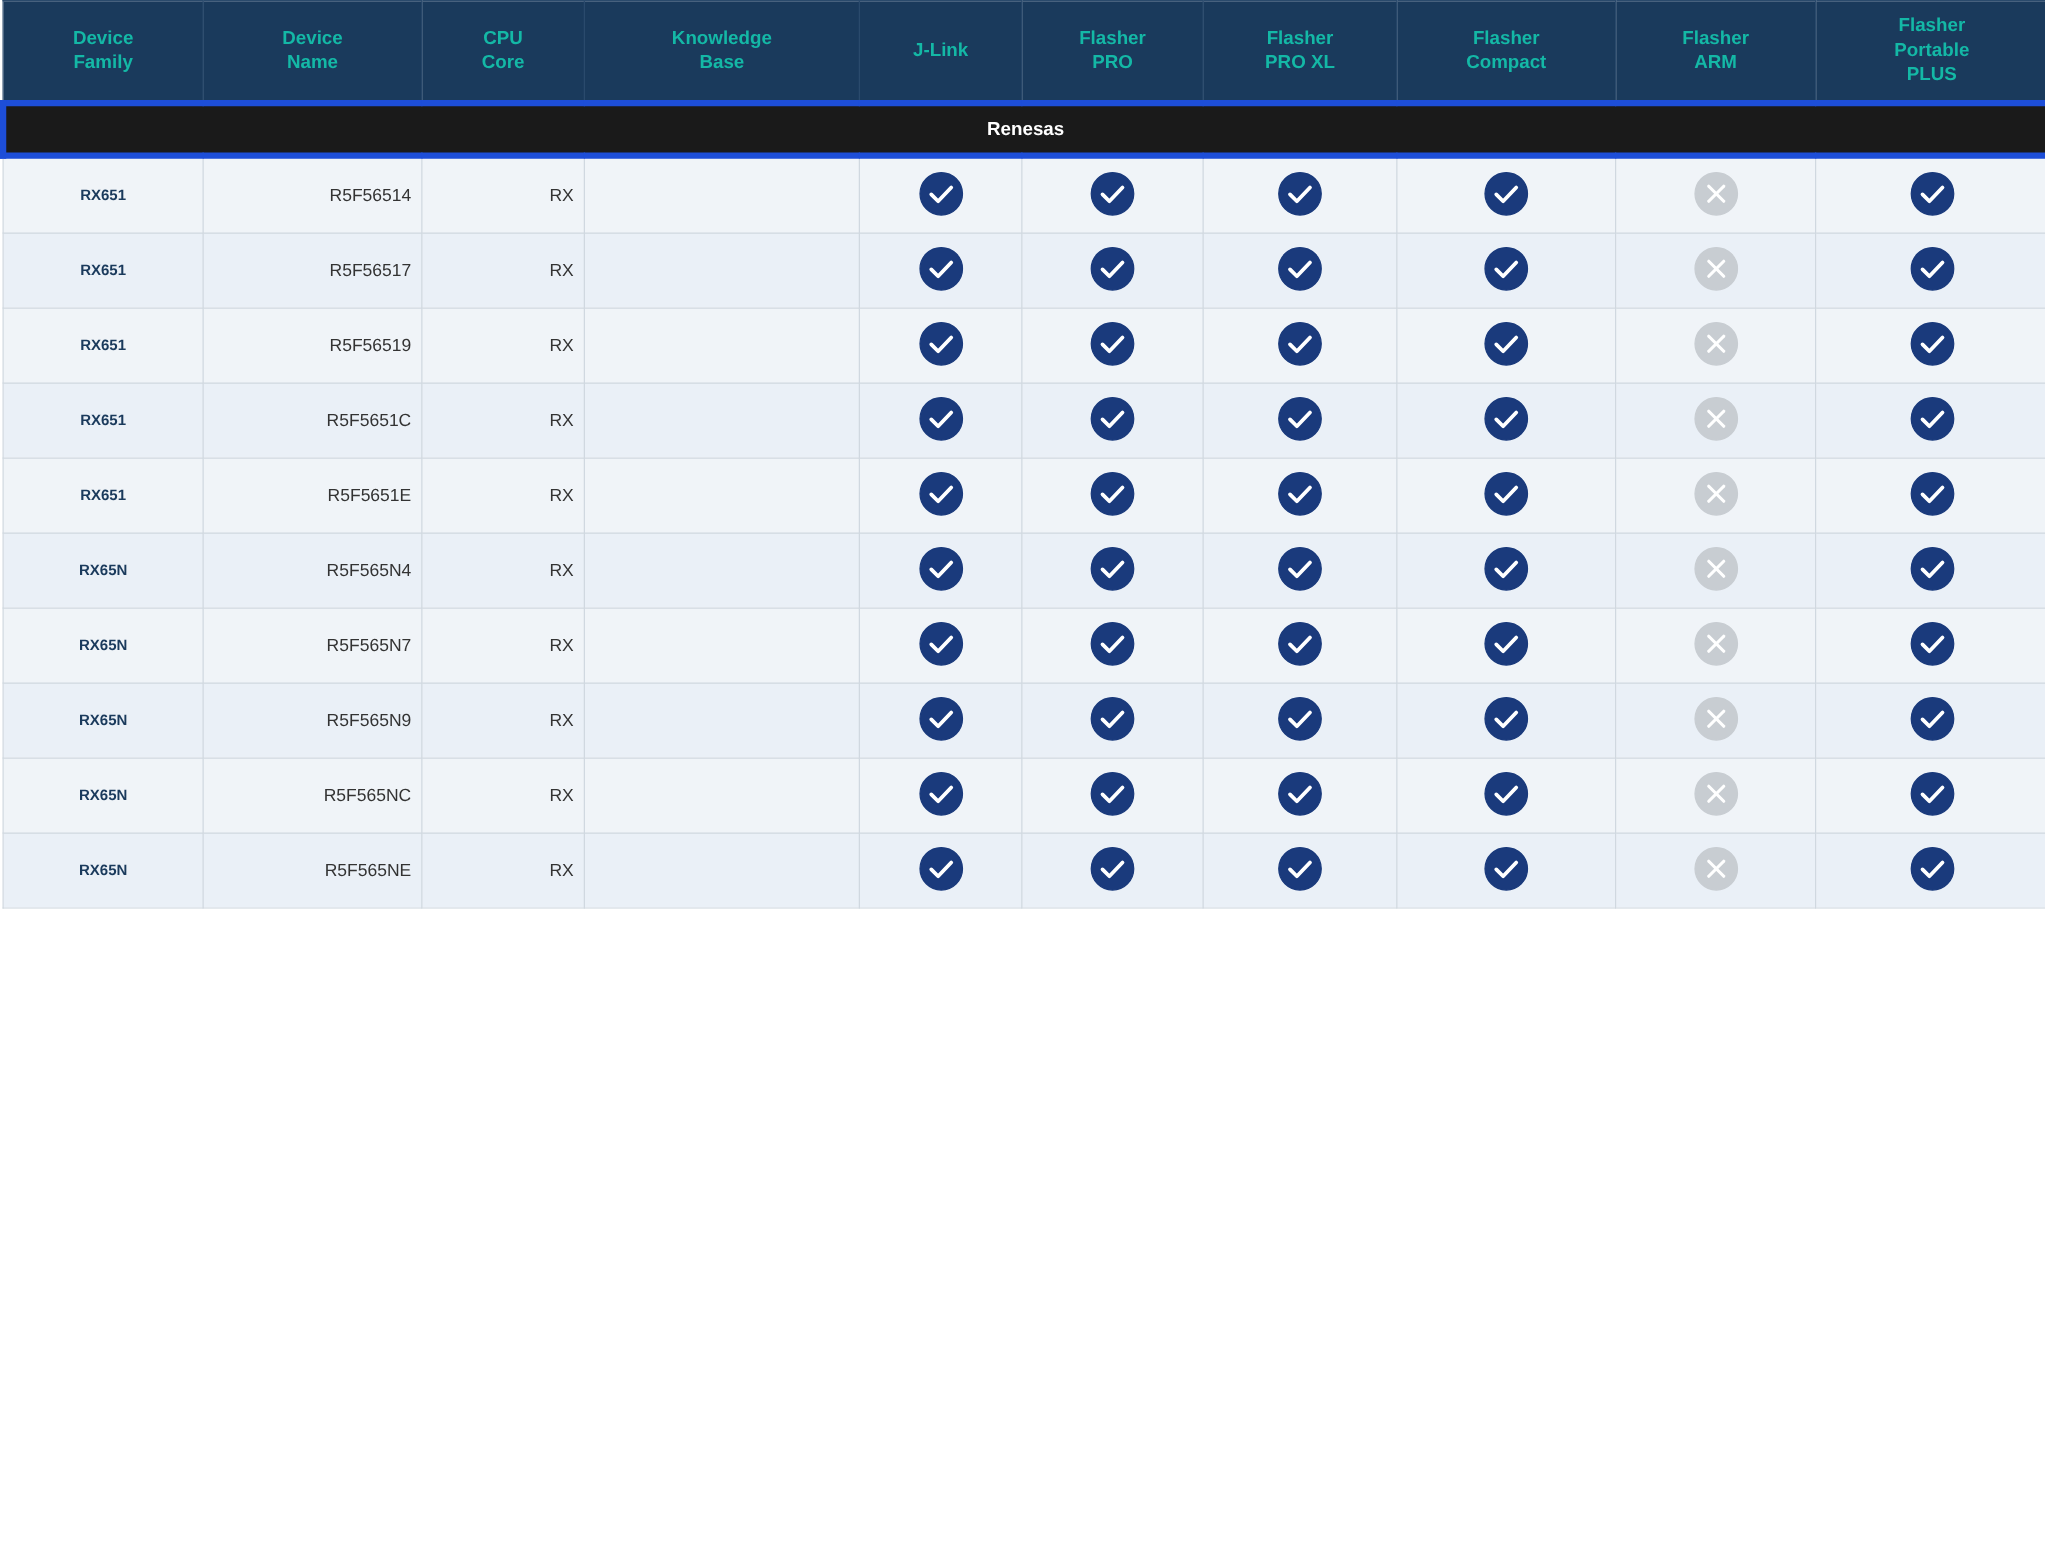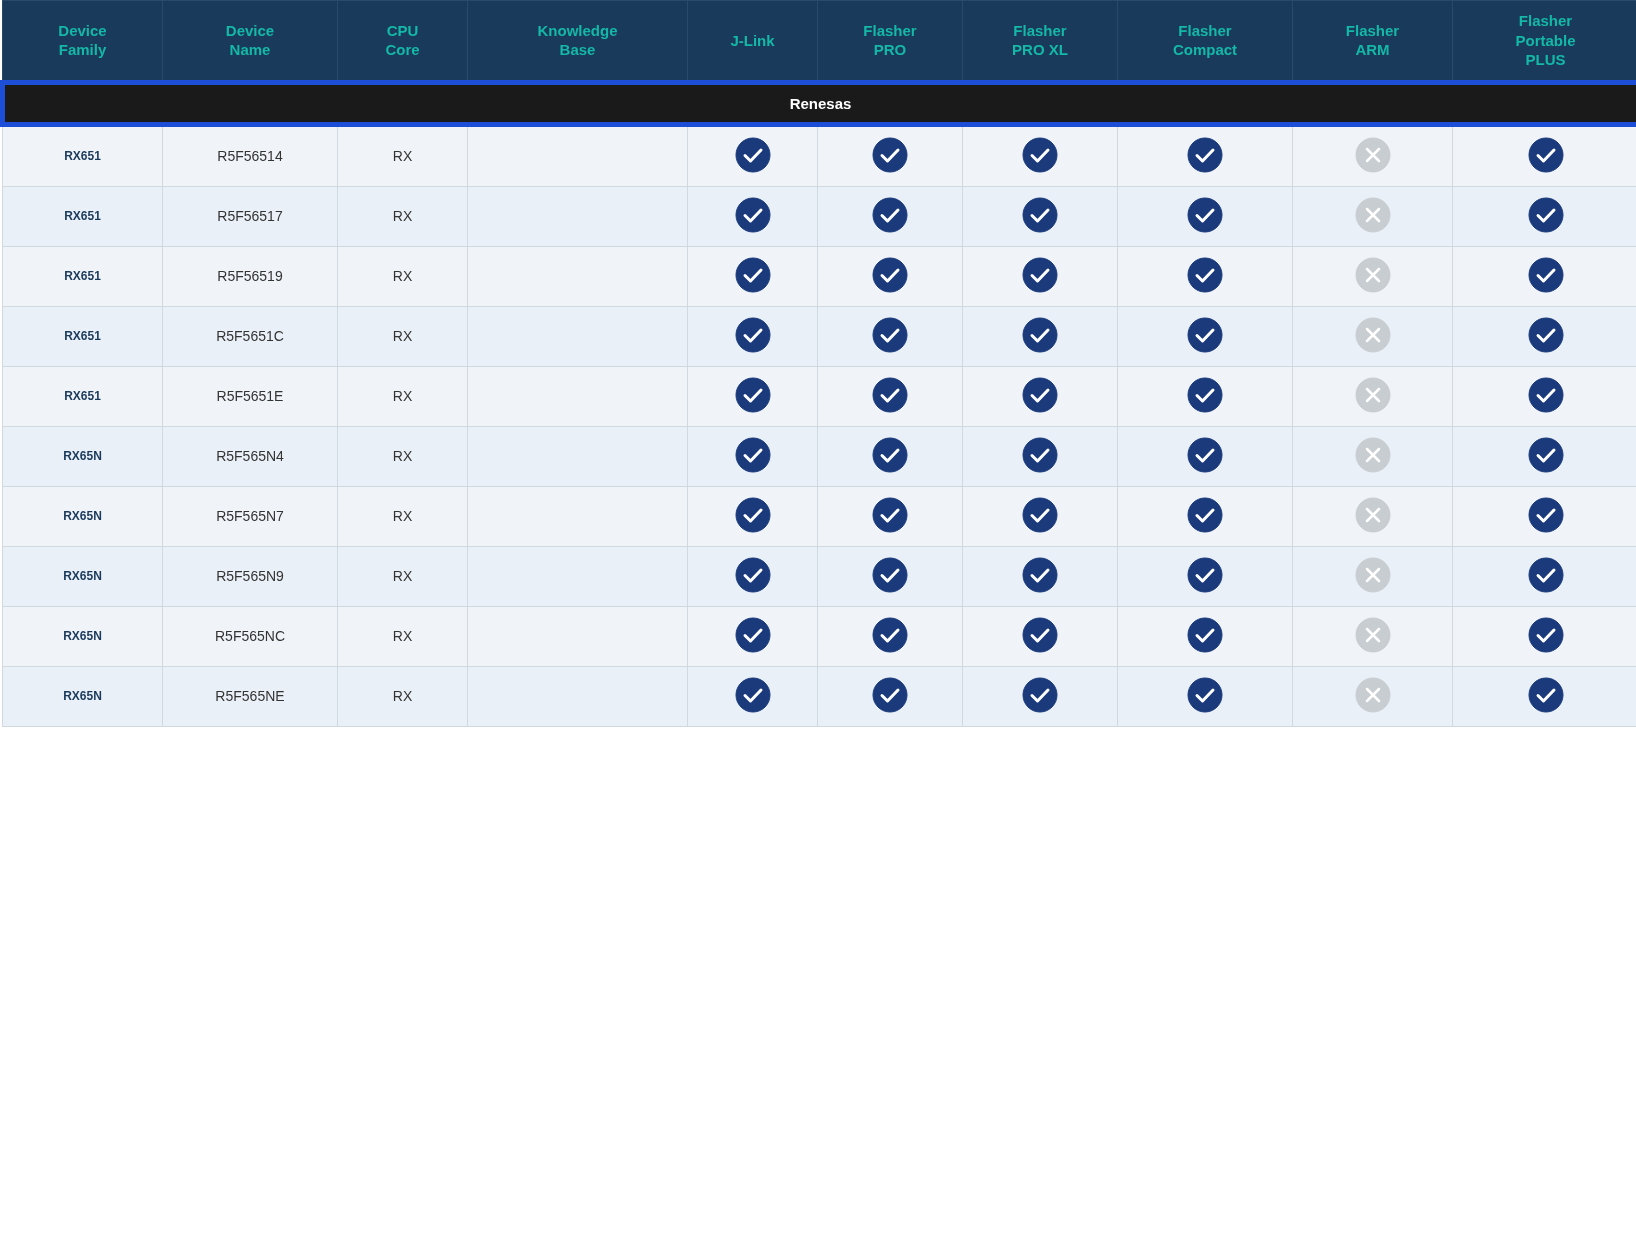--- a/index.html
+++ b/index.html
@@ -57,20 +57,21 @@
       font-size: 14px;
     }
     tbody td.device-family {
       font-weight: bold;
       color: #1a3a5c;
       font-size: 12px;
     }
     tbody td.device-name,
     tbody td.cpu-core {
       color: #333;
+      text-align: right;
     }
     .check-blue {
       display: inline-flex;
       align-items: center;
       justify-content: center;
       width: 36px;
       height: 36px;
     }
     .check-blue svg {
       width: 36px;

